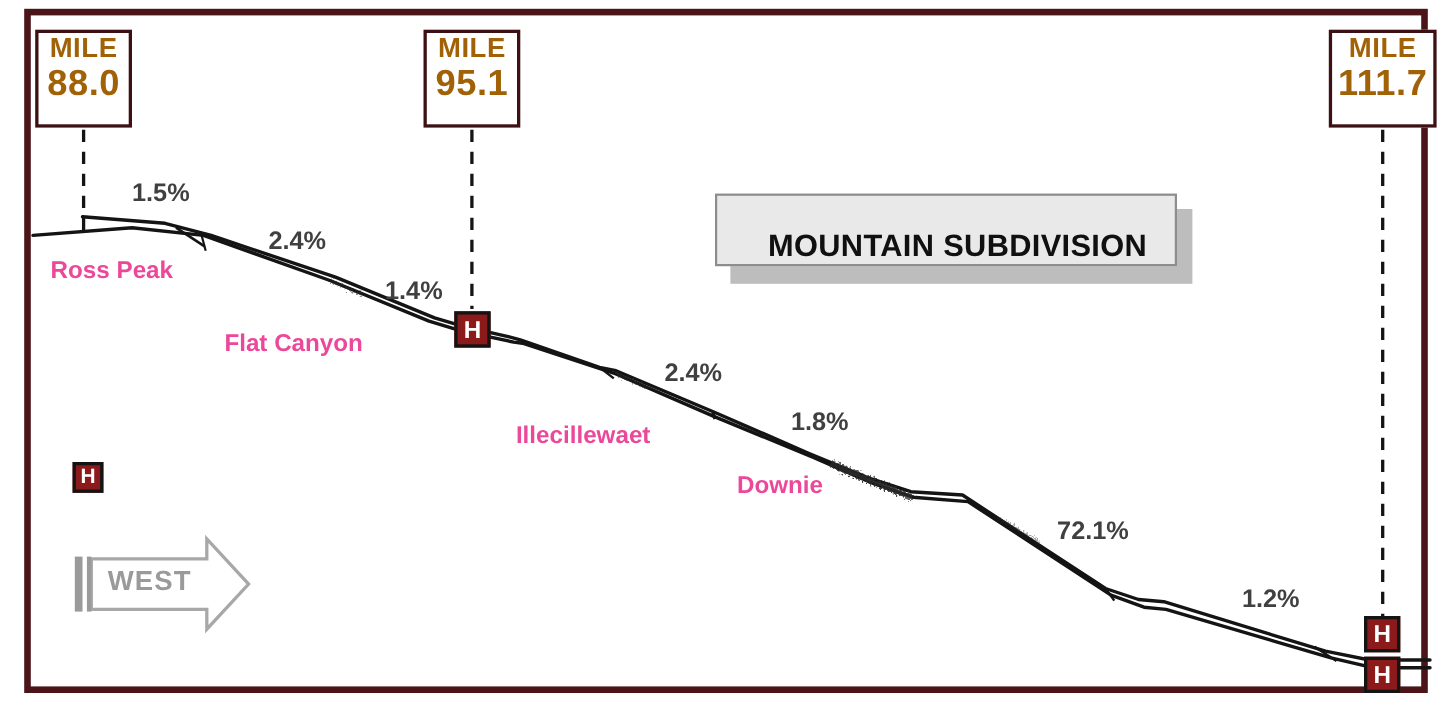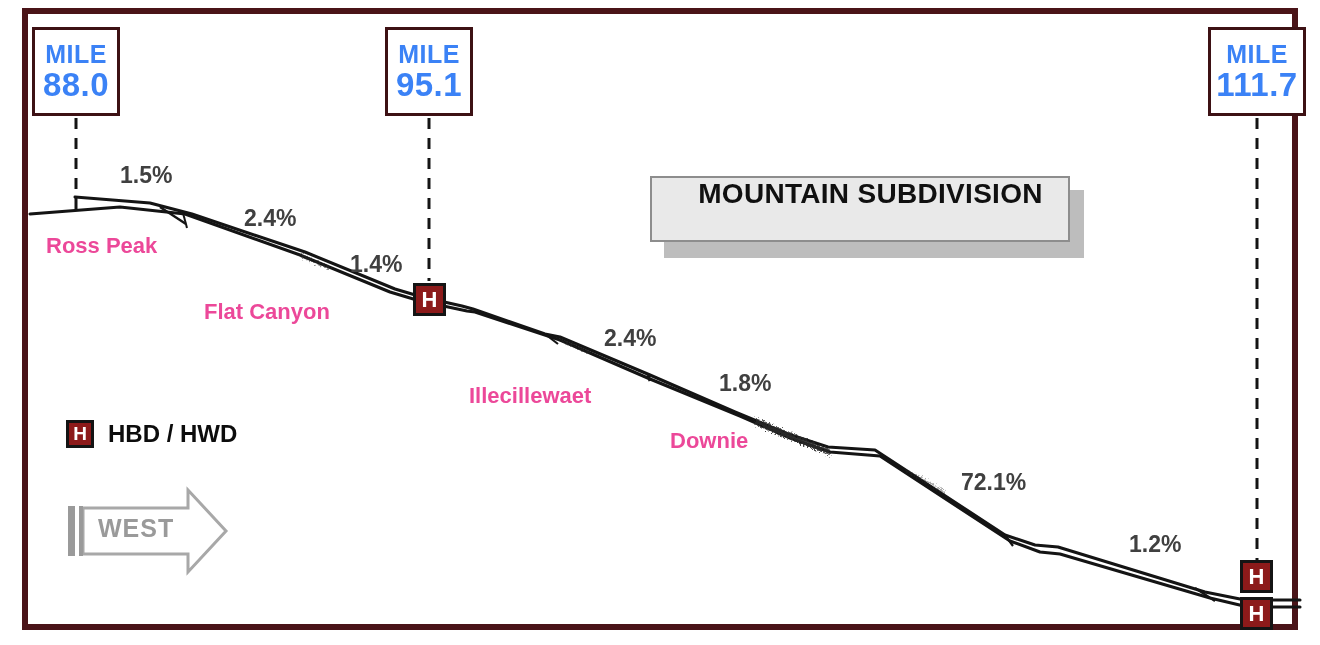--- a/index.html
+++ b/index.html
@@ -5,25 +5,25 @@
 <style>
   html,body{margin:0;padding:0;background:#ffffff;}
   body{font-family:"Liberation Sans", sans-serif;}
   #stage{position:relative;width:1320px;height:645px;background:#ffffff;overflow:hidden;}
   #frame{position:absolute;left:22px;top:8px;width:1276px;height:622px;
          border:6px solid #4a1418;background:#ffffff;box-sizing:border-box;}
   svg.layer{position:absolute;left:0;top:0;width:1320px;height:645px;overflow:visible;}
   .mile-box{position:absolute;background:#ffffff;border:3px solid #3d1114;
             box-sizing:border-box;text-align:center;
             font-family:"Liberation Sans",sans-serif;font-weight:bold;
-            color:#3b82f6;line-height:1.02;padding-top:12px;}
+            color:#a16207;line-height:1.02;padding-top:2px;}
   .mile-box .mline{font-size:25px;letter-spacing:.5px;display:block;}
   .mile-box .mnum{font-size:33px;letter-spacing:.5px;display:block;}
   .banner{position:absolute;background:#e9e9e9;border:2px solid #8d8d8d;
-          box-sizing:border-box;display:flex;align-items:flex-start;justify-content:center;padding-left:21px;}
+          box-sizing:border-box;display:flex;align-items:flex-end;justify-content:center;padding-left:21px;}
   .banner-shadow{position:absolute;background:#bdbdbd;}
   .banner-text{font-size:28px;font-weight:bold;color:#101010;
                font-family:"Liberation Sans",sans-serif;letter-spacing:.3px;}
   .place{position:absolute;color:#ec4899;font-weight:bold;font-size:22px;
          font-family:"Liberation Sans",sans-serif;white-space:nowrap;}
   .grade{position:absolute;color:#404040;font-weight:bold;font-size:23px;
          font-family:"Liberation Sans",sans-serif;white-space:nowrap;}
   .hmark{position:absolute;background:#8c1a1a;border:3px solid #141414;
          box-sizing:border-box;color:#ffffff;font-weight:bold;
          font-family:"Liberation Sans",sans-serif;text-align:center;
@@ -124,17 +124,16 @@
     <span>H</span>
   </div>
 
   <div class="hmark" style="left:1240px;top:597px;width:33px;height:33px;font-size:22px;">
     <span>H</span>
   </div>
 
   <div class="hmark legend-h">
     <span>H</span>
   </div>
-  <div class="legend-label">HBD / HWD</div>
 
   <div class="west-text">WEST</div>
 
 </div>
 
 </body></html>

